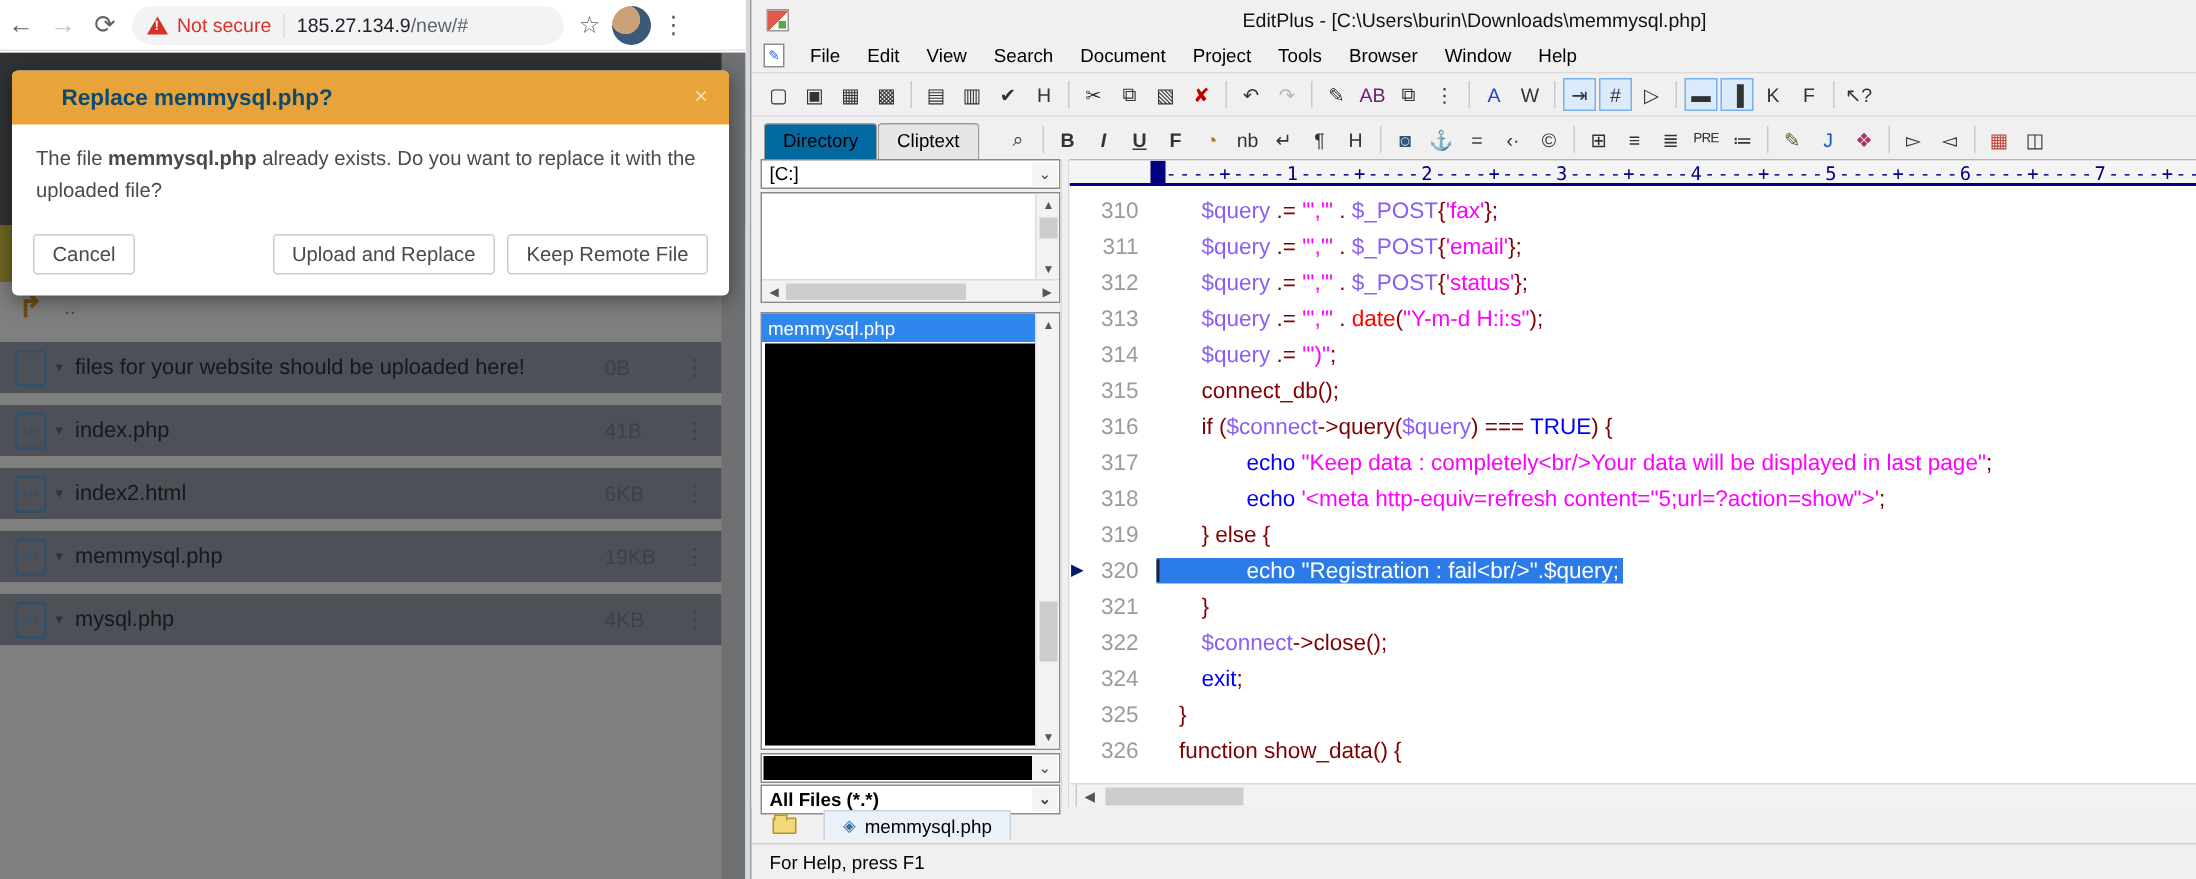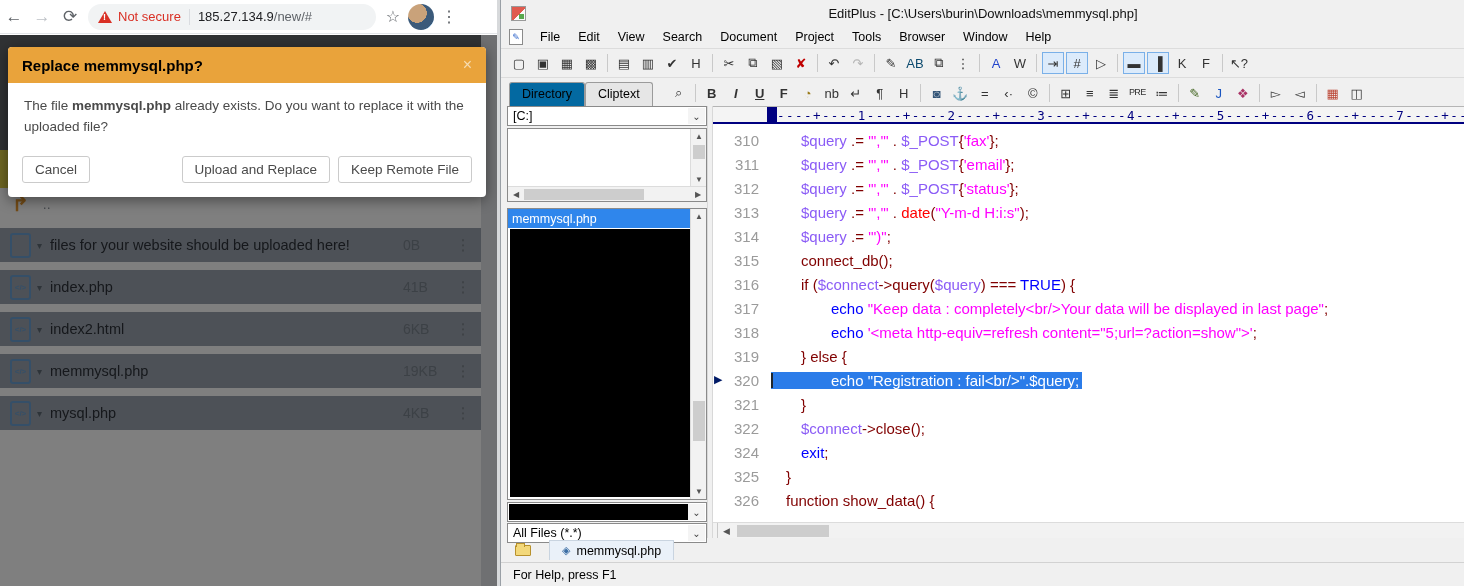--- a/index.html
+++ b/index.html
@@ -42,21 +42,21 @@
   .f-caret { color:#5d6873; font-size:10px; margin:0 8px 0 6px; }
   .f-name { color:#2c3138; font-size:14.5px; flex:1 1 auto; white-space:nowrap; overflow:hidden; }
   .f-size { color:#79828c; font-size:14px; width:52px; text-align:left; flex:none; }
   .f-dots { color:#787f87; font-size:15px; width:16px; text-align:center; flex:none; }
   .c-scrollbar { position:absolute; right:0; top:0; width:16px; height:551px; background:#dfe1e4; }
   .c-overlay { position:absolute; left:0; top:0; width:497px; height:551px; background:rgba(0,0,0,0.5); }
 
   .modal { position:absolute; left:8px; top:12px; width:478px; background:#fff; border-radius:4px;
     box-shadow:0 3px 14px rgba(0,0,0,0.45); overflow:hidden; }
   .modal-head { height:36px; background:#e9a33b; display:flex; align-items:center; padding:0 14px; }
-  .modal-title { color:#000000; font-size:15px; font-weight:bold; flex:1; }
+  .modal-title { color:#0c4a6e; font-size:15px; font-weight:bold; flex:1;margin-left:19px; }
   .modal-x { color:#f6dcb2; font-size:16px; }
   .modal-body { padding:13px 16px 8px 16px; color:#4a4a4a; font-size:13.5px; line-height:1.55; }
   .modal-foot { display:flex; align-items:center; padding:10px 14px 14px 14px; }
   .m-btn { border:1px solid #cbcbcb; border-radius:3px; background:#fff; color:#4a4a4a;
     font-size:13.5px; padding:5px 12px; font-family:inherit; }
   .m-spacer { flex:1; }
   .m-btn + .m-btn { margin-left:8px; }
 
   
   #editplus-window { position:absolute; left:500px; top:0; width:1132px; height:586px;
@@ -106,21 +106,21 @@
   .hscroll { position:absolute; left:0; bottom:0; height:15px; background:#f2f2f2; border-top:1px solid #dcdcdc;
     display:flex; align-items:center; }
   .hscroll .arr { width:16px; text-align:center; font-size:8px; color:#555; }
   .hscroll .thumb { height:11px; background:#cdcdcd; }
   .file-list { position:absolute; left:0; top:102px; width:200px; height:292px; border:1px solid #8a8a8a; background:#fff; }
   .fl-selected { height:19px; background:#2f86ec; color:#fff; font-size:12.5px; display:flex;
     align-items:center; padding-left:4px; }
   .fl-redacted { position:absolute; left:2px; top:20px; width:180px; height:268px; background:#000; }
   .combo-redacted { position:absolute; left:0; top:396px; width:200px; }
   .combo-redacted .val { position:absolute; left:1px; top:1px; right:18px; bottom:1px; background:#000; }
-  .combo-filter { position:absolute; left:0; top:417px; width:200px; }
+  .combo-filter { position:absolute; left:0; top:417px; width:200px;font-weight:bold; }
   .ep-splitter { position:absolute; left:206px; top:0; width:6px; height:432px; background:#f0f0f0;
     border-left:1px solid #d8d8d8; border-right:1px solid #d8d8d8; }
 
   .ep-code { position:absolute; left:212px; top:0; width:752px; height:432px; background:#fff;
     border-top:1px solid #b5b5b5; overflow:hidden; }
   .ruler { position:absolute; left:0; top:0; width:752px; height:17px; background:#f4f4f4;
     border-bottom:2px solid #000080; overflow:hidden; }
   .ruler-marker { position:absolute; left:54px; top:0; width:10px; height:15px; background:#000080; }
   .ruler-text { position:absolute; left:64px; top:1px; font-family:"DejaVu Sans Mono", monospace;
     font-size:12.5px; letter-spacing:1.45px; color:#000080; white-space:pre; }
@@ -298,21 +298,21 @@
           <span>↶</span>
         </div>
         <div class="tb-btn dim">
           <span>↷</span>
         </div>
         <div class="tb-sep"></div>
         <div class="tb-btn">
           <span>✎</span>
         </div>
         <div class="tb-btn">
-          <span style="color: #0c4a6e;">AB</span>
+          <span style="color: #701a75;">AB</span>
         </div>
         <div class="tb-btn">
           <span>⧉</span>
         </div>
         <div class="tb-btn">
           <span>⋮</span>
         </div>
         <div class="tb-sep"></div>
         <div class="tb-btn">
           <span style="color: rgb(34, 68, 204);">A</span>

